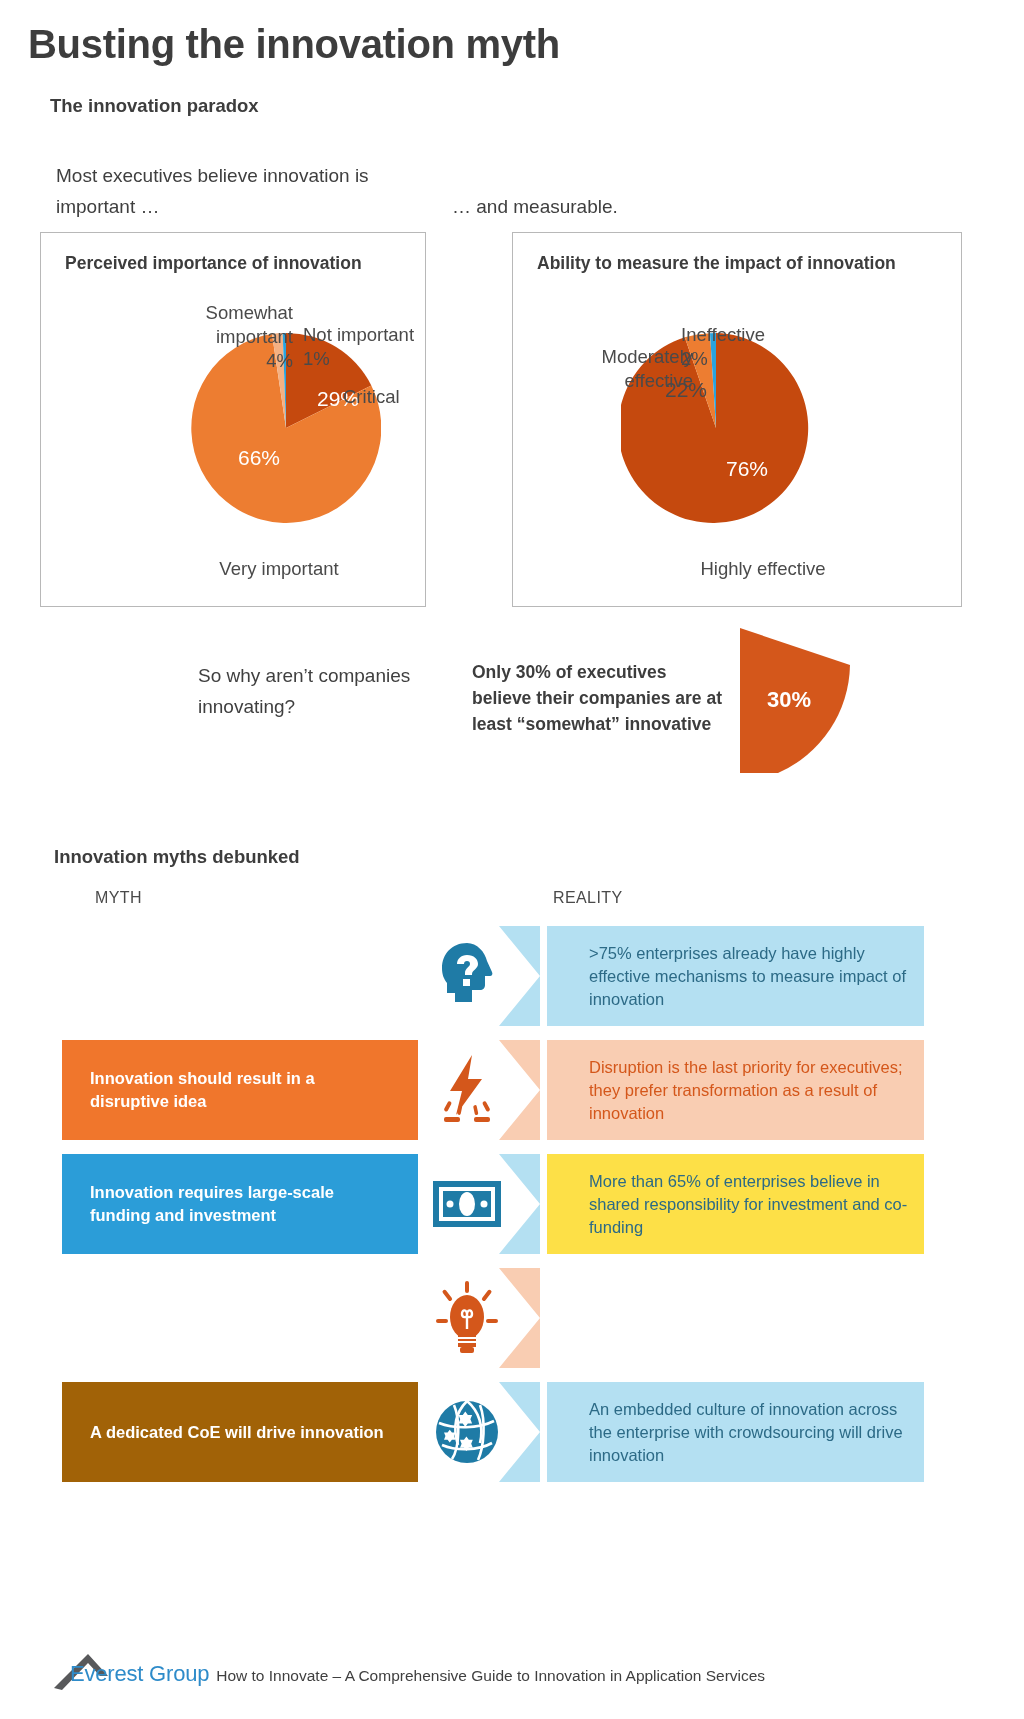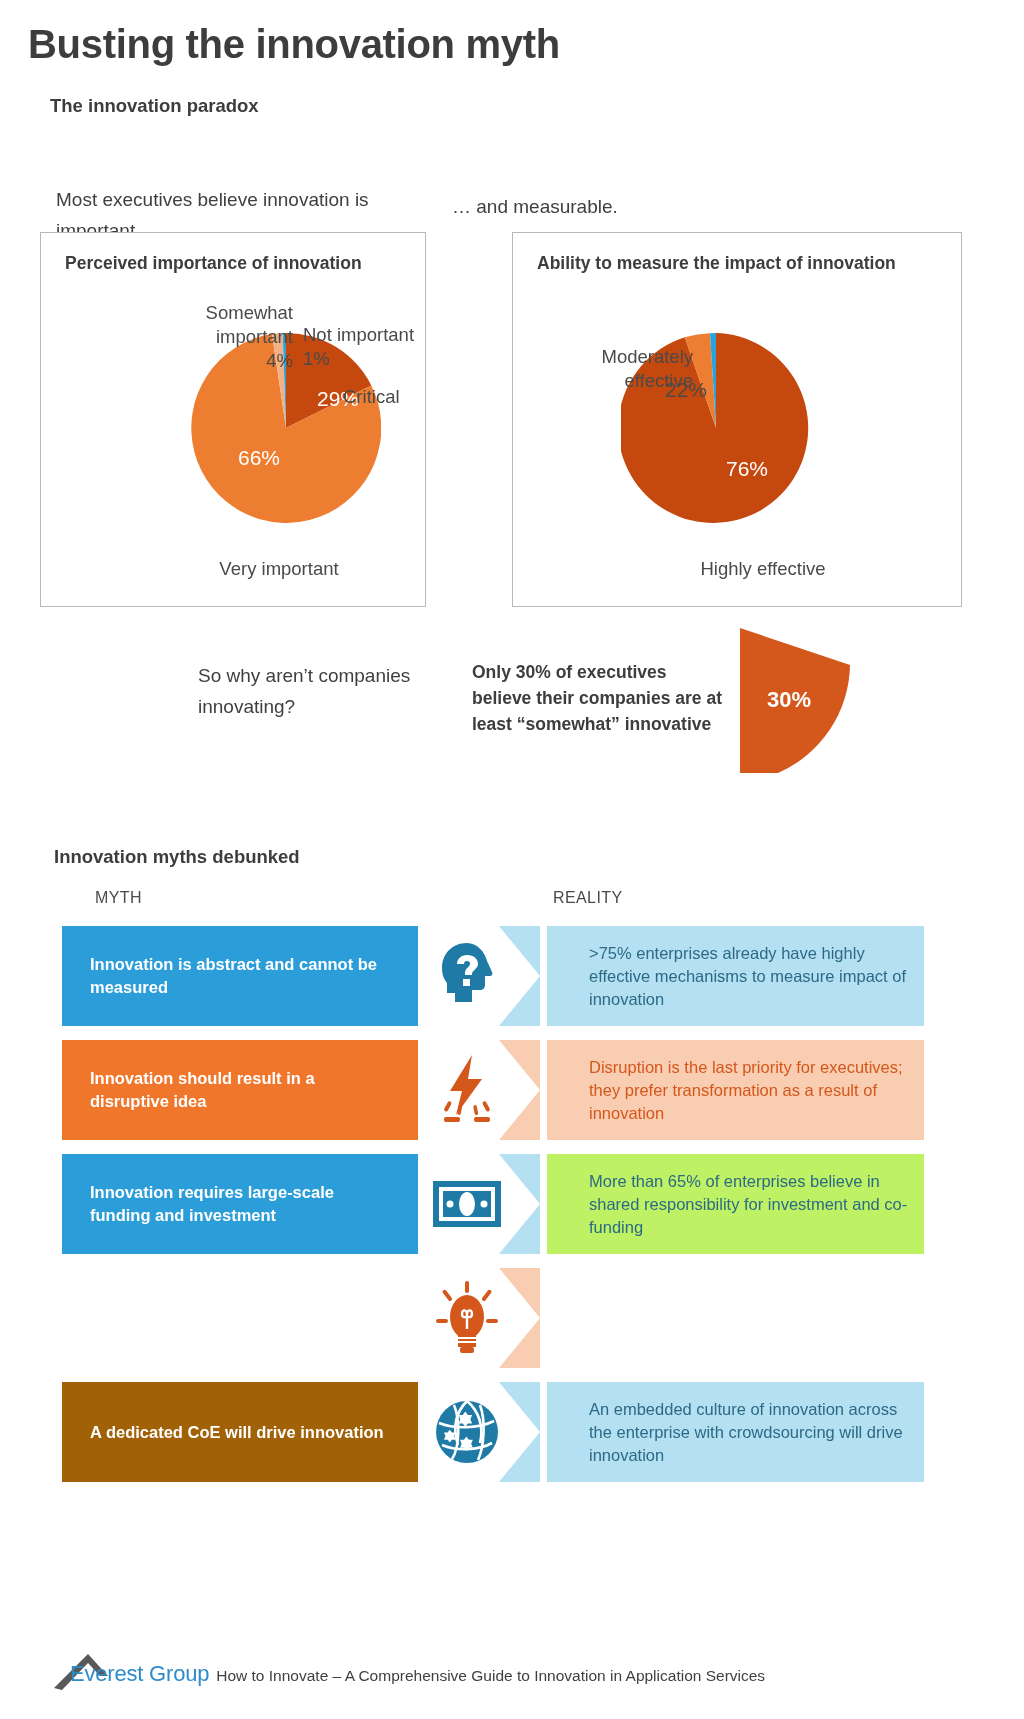--- a/index.html
+++ b/index.html
@@ -17,21 +17,21 @@
     left:28px; top:22px;
     font-size:40px; font-weight:bold; color:#3d3d3d;
     letter-spacing:-0.3px;
   }
   #section-title-paradox{
     left:50px; top:95px;
     font-size:18.5px; font-weight:bold; color:#3d3d3d;
   }
   #intro-left{
     left:56px; top:160px;
-    font-size:19px; color:#3f3f3f; line-height:31px; width:330px;margin-top:24px;
+    font-size:19px; color:#3f3f3f; line-height:31px; width:330px;
   }
   #intro-right{
     left:452px; top:191px;
     font-size:19px; color:#3f3f3f; line-height:31px; width:330px;
   }
 
   
   .chart-panel{
     border:1px solid #b8b8b8; background:#fff; box-sizing:border-box;
   }
@@ -149,39 +149,41 @@
     <svg class="pie-svg" id="pie-right-svg" width="190" height="190" viewBox="0 0 190 190">
 
       <path d="M95 95 L95 0 A95 95 0 1 1 63.8 4.3 Z" fill="#c5490e"></path>
 
       <path d="M95 95 L63.8 4.3 A95 95 0 0 1 89.0 0.2 Z" fill="#ed7d31"></path>
 
       <path d="M95 95 L89.0 0.2 A95 95 0 0 1 95 0 Z" fill="#2aa3de"></path>
       <text x="105" y="143" fill="#ffffff" font-family="Liberation Sans, sans-serif" font-size="21">76%</text>
       <text x="44" y="64" fill="#4a4a4a" font-family="Liberation Sans, sans-serif" font-size="21">22%</text>
     </svg>
+    <div class="lbl" id="lbl-ineffective">
+      <span>Ineffective</span><br><span>2%</span>
+    </div>
     <div class="lbl" id="lbl-moderate">Moderately<br>effective</div>
     <div class="lbl" id="lbl-highly">Highly effective</div>
   </div>
 </div>
 
 <div class="abs" id="so-why">So why aren’t companies innovating?</div>
 <div class="abs" id="only30">Only 30% of executives believe their companies are at least “somewhat” innovative</div>
 <svg class="abs" id="wedge-30" viewBox="0 0 120 145">
   <path d="M0 0 L0 145 L38 145 A120 120 0 0 0 110 37 Z" fill="#d4571b"></path>
 </svg>
 <div class="abs" id="wedge-label">30%</div>
 
 <div class="abs" id="section-title-myths">Innovation myths debunked</div>
 <div class="abs" id="col-myth">MYTH</div>
 <div class="abs" id="col-reality">REALITY</div>
 
 <div id="myth-rows">
     <div class="myth-row" style="top: 926px;">
-      <div class="myth-box" style="background:#2b9dd8">Innovation is abstract and cannot be measured</div>
       <div class="reality-box" style="background:#b4e0f2;color:#2c6a86">&gt;75% enterprises already have highly effective mechanisms to measure impact of innovation</div>
       <svg class="arrow-wrap" viewBox="0 0 110 100">
         <path d="M69 0 L110 0 L110 100 L69 100 L110 50 Z" fill="#b4e0f2"></path>
       </svg>
       <div class="icon-wrap">
         <svg width="62" height="70" viewBox="0 0 62 70">
           <path d="M31 2C16 2 6 13 6 27c0 7 2 11 5 15l0 10h8v9h17v-12h8c3 0 5-2 5-5v-9h5c2 0 3-2 2-4l-5-11C49 11 41 2 31 2z" fill="#1f7ba6"></path>
           <path d="M31 14c-6 0-10 4-10 9h7c0-2 1-3 3-3s3 1 3 3c0 3-5 4-5 9v2h7v-1c0-4 6-5 6-10 0-5-4-9-11-9z" fill="#fff"></path>
           <rect x="27" y="38" width="7" height="7" fill="#fff"></rect>
         </svg>
@@ -200,21 +202,21 @@
           <rect x="40" y="64" width="16" height="5" rx="2" fill="#d4571b"></rect>
           <rect x="12" y="48" width="4" height="11" rx="2" fill="#d4571b" transform="rotate(28 14 53)"></rect>
           <rect x="50" y="48" width="4" height="11" rx="2" fill="#d4571b" transform="rotate(-28 52 53)"></rect>
           <rect x="24" y="52" width="3.5" height="10" rx="1.7" fill="#d4571b" transform="rotate(12 26 57)"></rect>
           <rect x="40" y="52" width="3.5" height="10" rx="1.7" fill="#d4571b" transform="rotate(-12 42 57)"></rect>
         </svg>
       </div>
     </div>
     <div class="myth-row" style="top: 1154px;">
       <div class="myth-box" style="background:#2b9dd8">Innovation requires large-scale funding and investment</div>
-      <div class="reality-box" style="background:#bef264;color:#2c6a86">More than 65% of enterprises believe in shared responsibility for investment and co-funding</div>
+      <div class="reality-box" style="background:#fde047;color:#2c6a86">More than 65% of enterprises believe in shared responsibility for investment and co-funding</div>
       <svg class="arrow-wrap" viewBox="0 0 110 100">
         <path d="M69 0 L110 0 L110 100 L69 100 L110 50 Z" fill="#b4e0f2"></path>
       </svg>
       <div class="icon-wrap">
         <svg width="70" height="48" viewBox="0 0 70 48">
           <rect x="1" y="1" width="68" height="46" fill="#1f7ba6"></rect>
           <rect x="7" y="7" width="56" height="34" fill="#fff"></rect>
           <rect x="11" y="11" width="48" height="26" fill="#1f7ba6"></rect>
           <ellipse cx="35" cy="24" rx="8" ry="12" fill="#fff"></ellipse>
           <circle cx="18" cy="24" r="3.5" fill="#fff"></circle>

